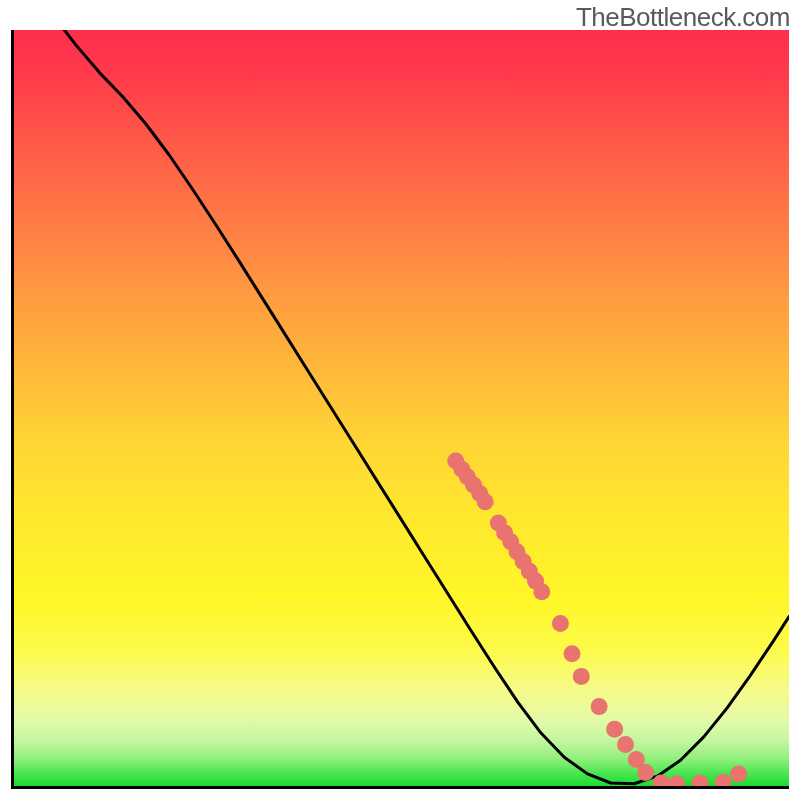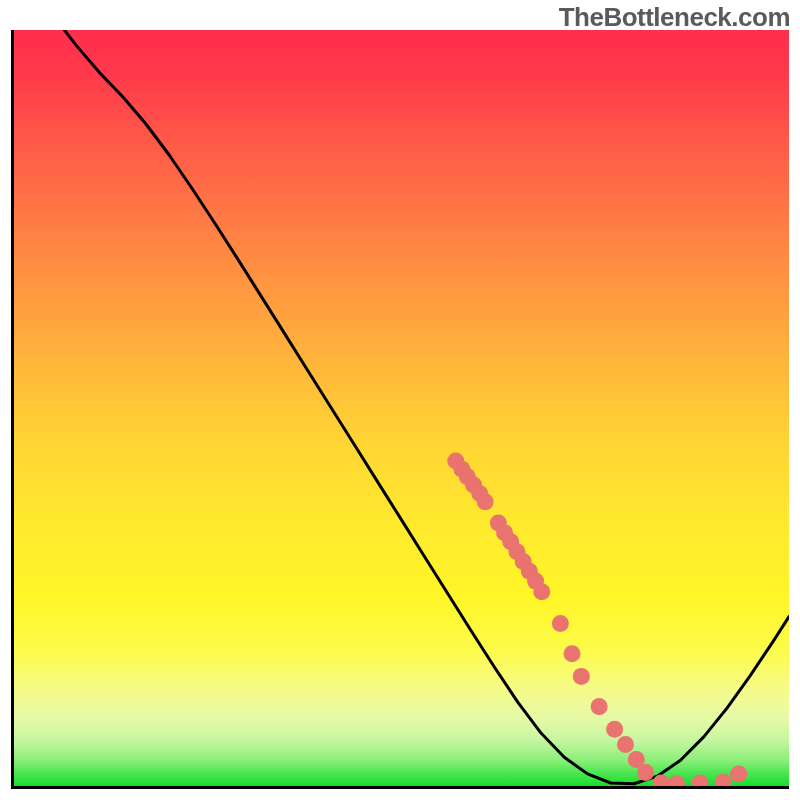--- a/index.html
+++ b/index.html
@@ -14,21 +14,21 @@
     position: relative;
     width: 800px;
     height: 800px;
   }
   .watermark {
     position: absolute;
     top: 2px;
     right: 10px;
     font-family: Arial, Helvetica, sans-serif;
     font-size: 26px;
-    font-weight: 700;
+    font-weight: 400;
     color: #5a5a5a;
     letter-spacing: -0.5px;
     z-index: 10;
   }
   .plot-frame {
     position: absolute;
     left: 11px;
     top: 30px;
     width: 778px;
     height: 759px;

